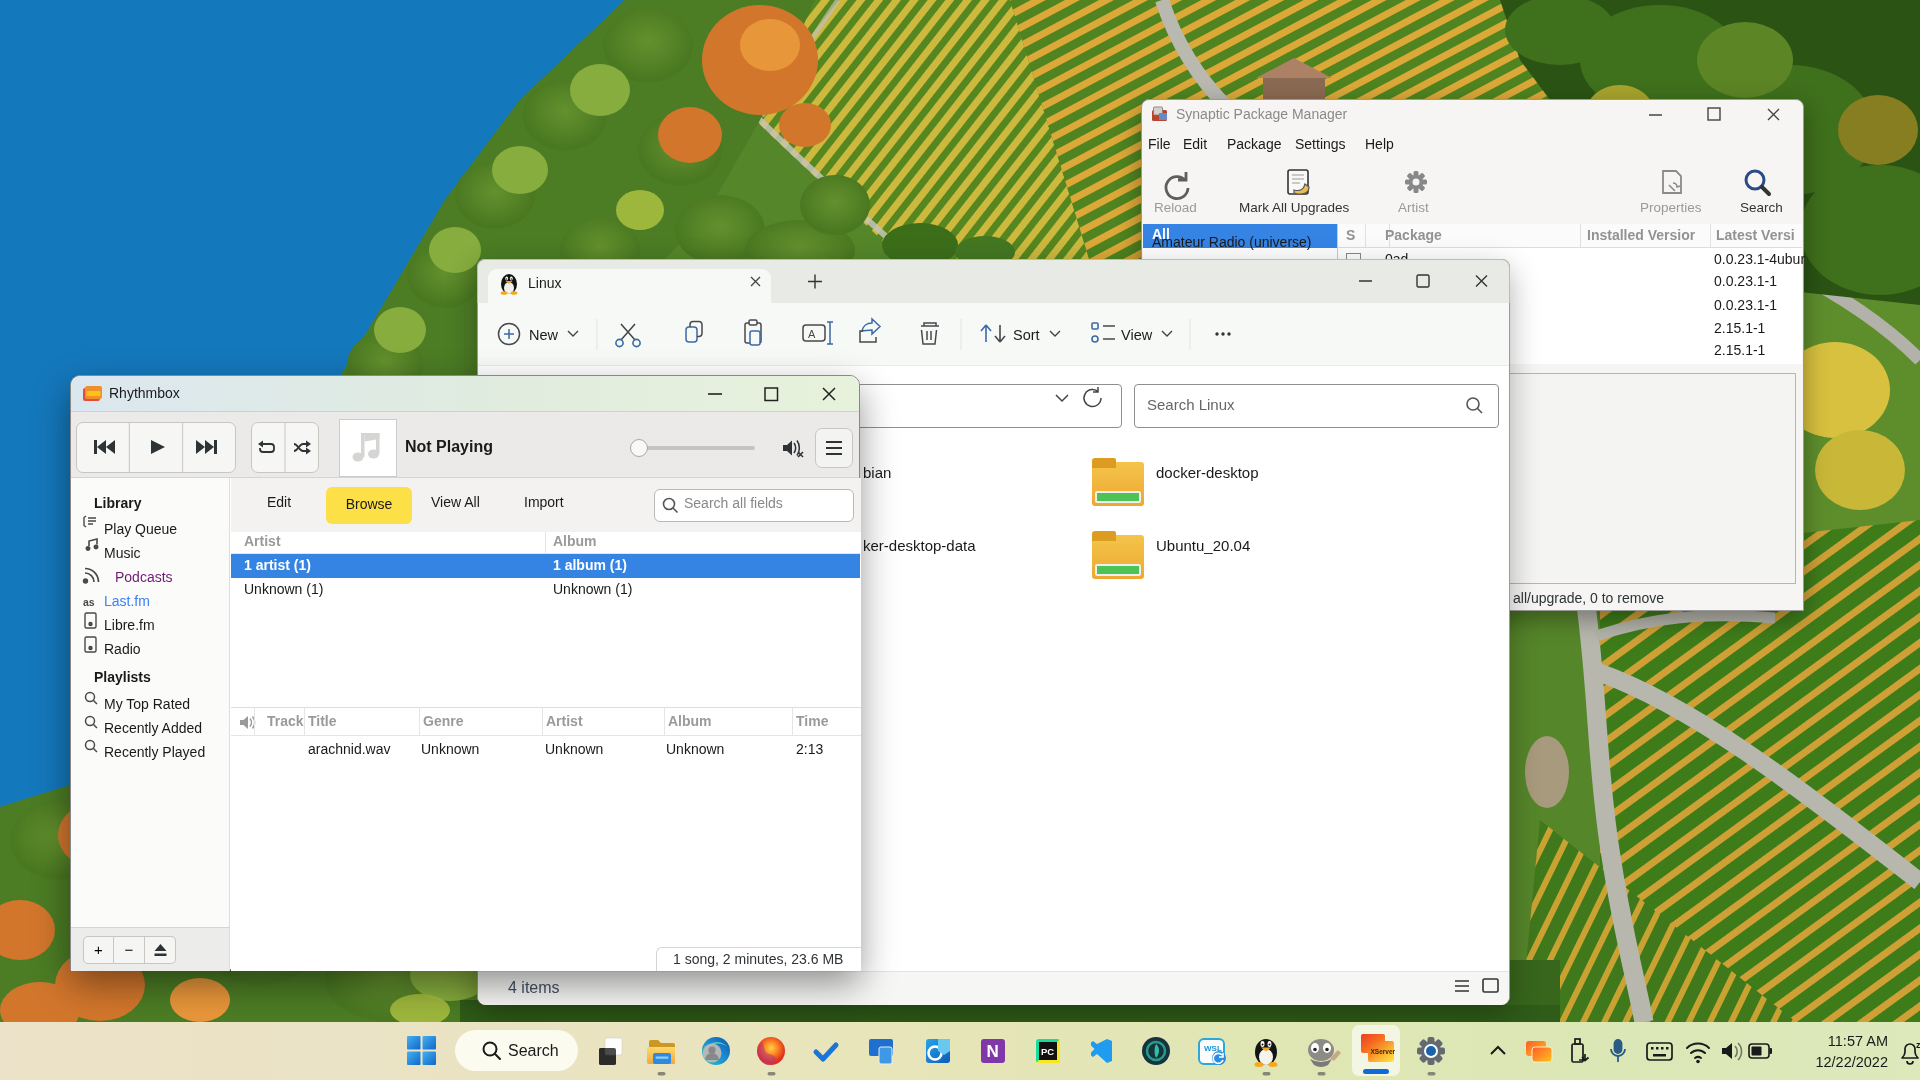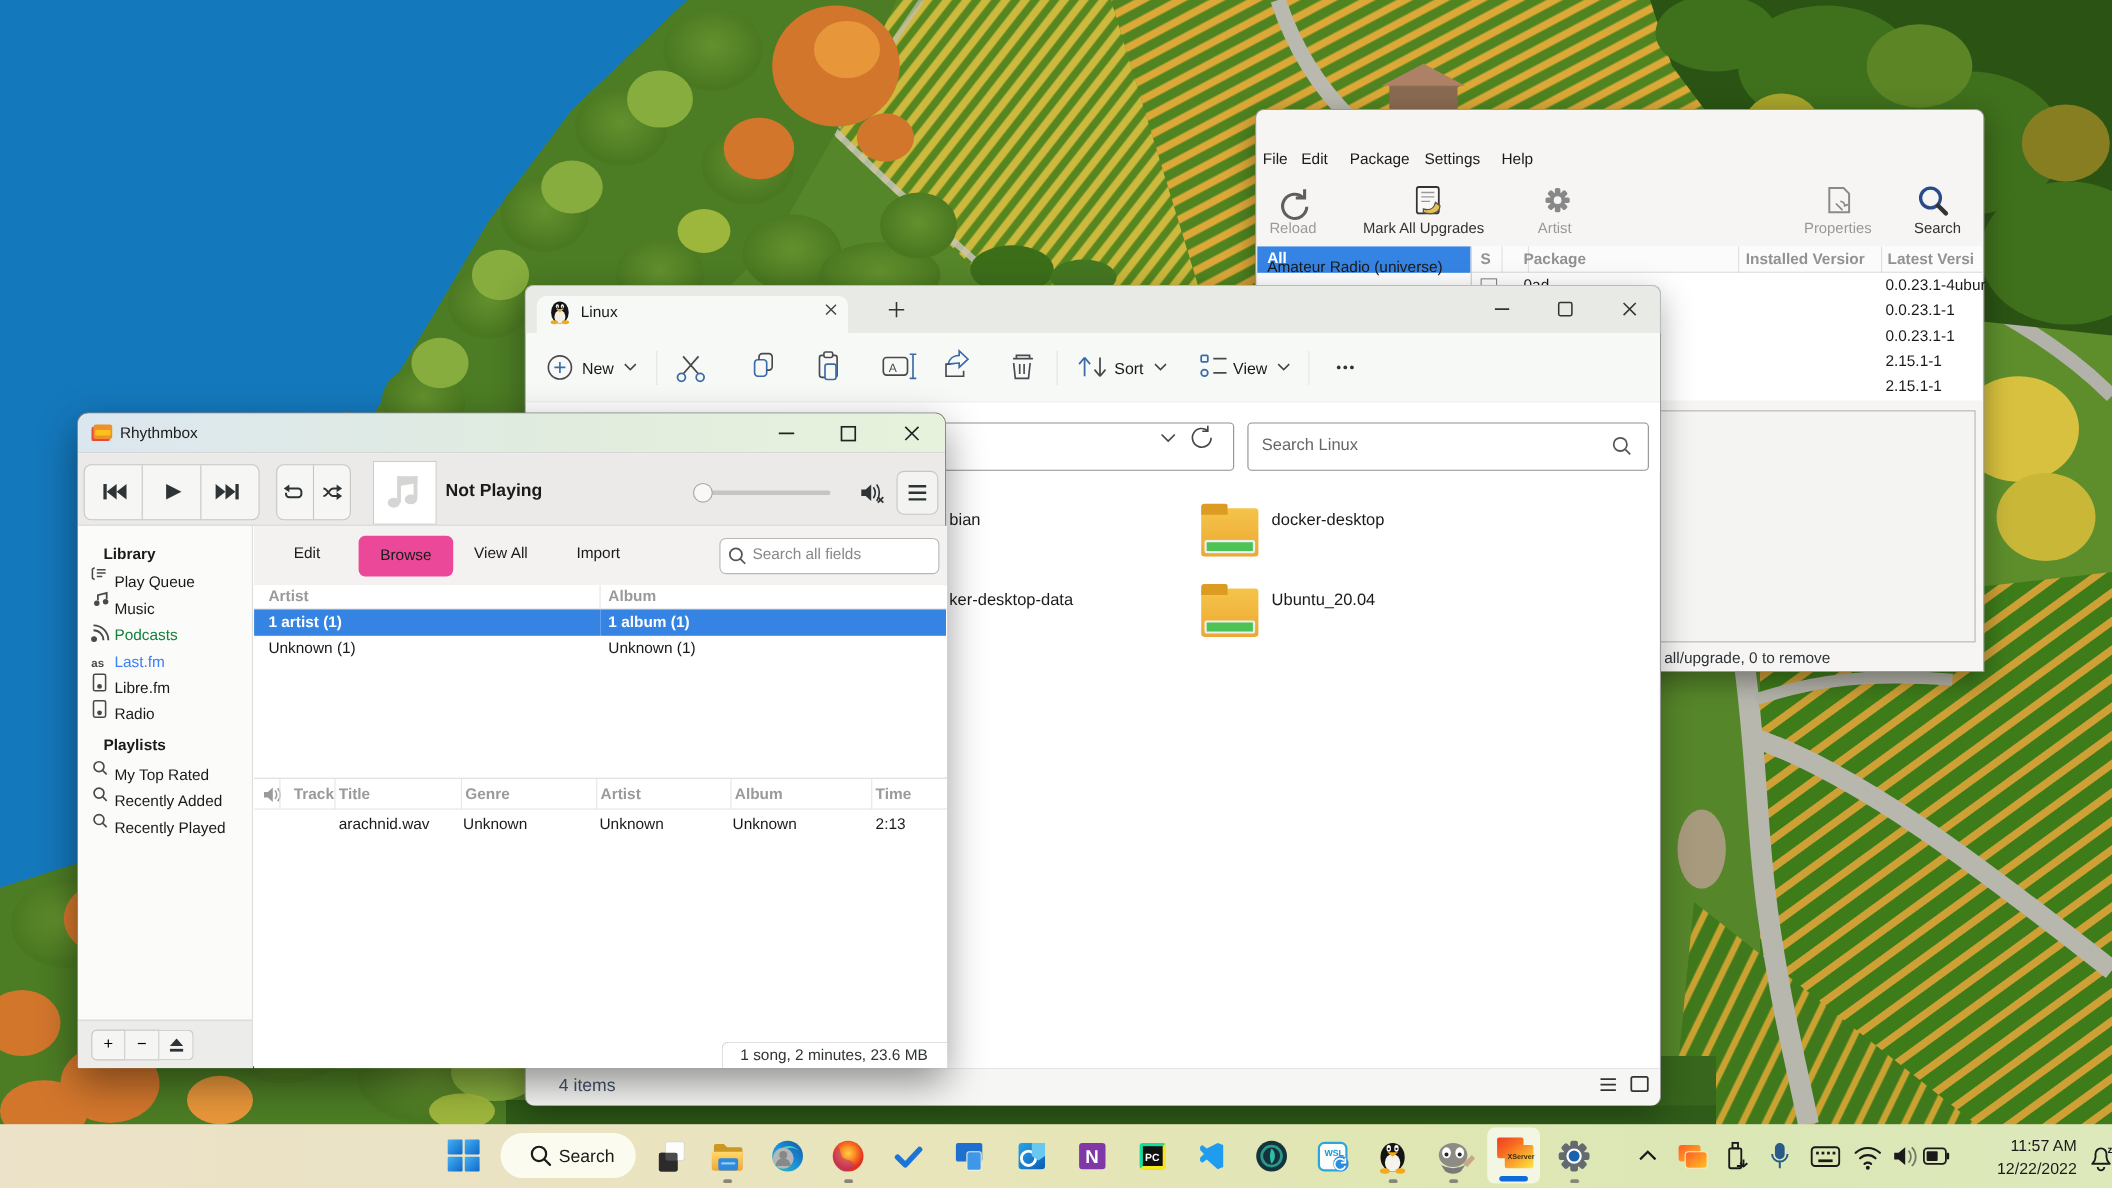--- a/index.html
+++ b/index.html
@@ -147,20 +147,33 @@
   <ellipse cx="1560" cy="430" rx="60" ry="75" fill="#d9c13e"></ellipse>
   <ellipse cx="1530" cy="550" rx="45" ry="55" fill="#c8b93a"></ellipse>
   <ellipse cx="1595" cy="520" rx="35" ry="40" fill="#9daa30"></ellipse>
 
   <rect x="460" y="1000" width="1100" height="25" fill="#2f5c18"></rect>
   <rect x="900" y="960" width="660" height="45" fill="#38661c"></rect>
 </svg>
 
 <div class="abs" id="synaptic" style="left:1141px;top:99px;width:663px;height:512px;background:#f6f5f4;border:1px solid #999;border-radius:8px 8px 0 0;box-shadow:0 8px 24px rgba(0,0,0,.35);font-size:14px;color:#2e3436;white-space:nowrap">
 
+  <div class="abs" style="left:0;top:0;right:0;height:30px;">
+    <svg class="abs" style="left:9px;top:6px" width="18" height="18">
+      <rect x="1" y="4" width="15" height="11" rx="1.5" fill="#b8442c"></rect>
+      <rect x="2.5" y="1" width="9" height="8" rx="1" fill="#d8d0c8" stroke="#777" stroke-width="0.8"></rect>
+      <rect x="8" y="7" width="8" height="7" fill="#6888c8"></rect>
+    </svg>
+    <div class="abs" style="left:34px;top:6px;color:#8a8a8a">Synaptic Package Manager</div>
+    <svg class="abs" style="left:500px;top:0" width="163" height="30">
+      <path d="M7,15 h13" stroke="#444" stroke-width="1.5"></path>
+      <rect x="66" y="8" width="12" height="12" fill="none" stroke="#444" stroke-width="1.4"></rect>
+      <path d="M126,9 l11,11 m0,-11 l-11,11" stroke="#444" stroke-width="1.4"></path>
+    </svg>
+  </div>
 
   <div class="abs" style="left:0;top:30px;right:0;height:30px;color:#1a1a1a">
     <span class="abs" style="left:6px;top:6px">File</span>
     <span class="abs" style="left:41px;top:6px">Edit</span>
     <span class="abs" style="left:85px;top:6px">Package</span>
     <span class="abs" style="left:153px;top:6px">Settings</span>
     <span class="abs" style="left:223px;top:6px">Help</span>
   </div>
 
   <div class="abs" style="left:0;top:60px;right:0;height:64px;">
@@ -445,42 +458,42 @@
         <line x1="22.5" y1="222.5" x2="26" y2="226"></line>
       <circle cx="19" cy="243" r="4.5"></circle>
         <line x1="22.5" y1="246.5" x2="26" y2="250"></line>
       <circle cx="19" cy="267" r="4.5"></circle>
         <line x1="22.5" y1="270.5" x2="26" y2="274"></line>
     </g>
   </svg>
   <div class="abs" style="left:23px;top:119px;font-weight:bold;color:#1a1a1a">Library</div>
   <div class="abs" style="left:33px;top:145px;color:#1a1a1a">Play Queue</div>
   <div class="abs" style="left:33px;top:169px;color:#1a1a1a">Music</div>
-  <div class="abs" style="left:33px;top:193px;color:#15803d">Podcasts</div>
+  <div class="abs" style="left:44px;top:193px;color:#701a75">Podcasts</div>
   <div class="abs" style="left:33px;top:217px;color:#3b82f6">Last.fm</div>
   <div class="abs" style="left:33px;top:241px;color:#1a1a1a">Libre.fm</div>
   <div class="abs" style="left:33px;top:265px;color:#1a1a1a">Radio</div>
   <div class="abs" style="left:23px;top:293px;font-weight:bold;color:#1a1a1a">Playlists</div>
   <div class="abs" style="left:33px;top:320px;color:#1a1a1a">My Top Rated</div>
   <div class="abs" style="left:33px;top:344px;color:#1a1a1a">Recently Added</div>
   <div class="abs" style="left:33px;top:368px;color:#1a1a1a">Recently Played</div>
 
   <div class="abs" style="left:0;top:551px;width:159px;height:44px;background:#ececeb;border-top:1px solid #d5d5d5;border-right:1px solid #ddd">
     <div class="abs" style="left:12px;top:8px;width:31px;height:28px;background:#f5f5f4;border:1px solid #c8c6c2;border-radius:5px 0 0 5px;text-align:center;padding-top:4px;font-size:15px">+</div>
     <div class="abs" style="left:43px;top:8px;width:31px;height:28px;background:#f5f5f4;border:1px solid #c8c6c2;border-left:none;text-align:center;padding-top:4px;font-size:15px">−</div>
     <div class="abs" style="left:74px;top:8px;width:31px;height:28px;background:#f5f5f4;border:1px solid #c8c6c2;border-left:none;border-radius:0 5px 5px 0"></div>
     <svg class="abs" style="left:74px;top:8px" width="31" height="28">
         <polygon points="15.5,8 21.5,15 9.5,15" fill="#2e3436"></polygon>
         <rect x="9.5" y="17.5" width="12" height="2.5" fill="#2e3436"></rect>
       </svg>
   </div>
 
   <div class="abs" style="left:160px;top:102px;width:630px;height:54px;background:#f3f2f1">
     <div class="abs" style="left:36px;top:16px;color:#1a1a1a">Edit</div>
-    <div class="abs" style="left:95px;top:9px;width:86px;height:37px;background:#ec4899;border-radius:6px;text-align:center;padding-top:9px;color:#1a1a1a">Browse</div>
+    <div class="abs" style="left:95px;top:9px;width:86px;height:37px;background:#fde047;border-radius:6px;text-align:center;padding-top:9px;color:#1a1a1a">Browse</div>
     <div class="abs" style="left:200px;top:16px;color:#1a1a1a">View All</div>
     <div class="abs" style="left:293px;top:16px;color:#1a1a1a">Import</div>
     <div class="abs" style="left:423px;top:11px;width:200px;height:33px;background:#fff;border:1px solid #b8b8b8;border-radius:6px"></div>
     <svg class="abs" style="left:430px;top:18px" width="20" height="20">
       <circle cx="8" cy="8" r="5.5" fill="none" stroke="#555" stroke-width="1.6"></circle>
       <line x1="12" y1="12" x2="16.5" y2="16.5" stroke="#555" stroke-width="1.6"></line>
     </svg>
     <div class="abs" style="left:453px;top:17px;color:#888">Search all fields</div>
   </div>
 

